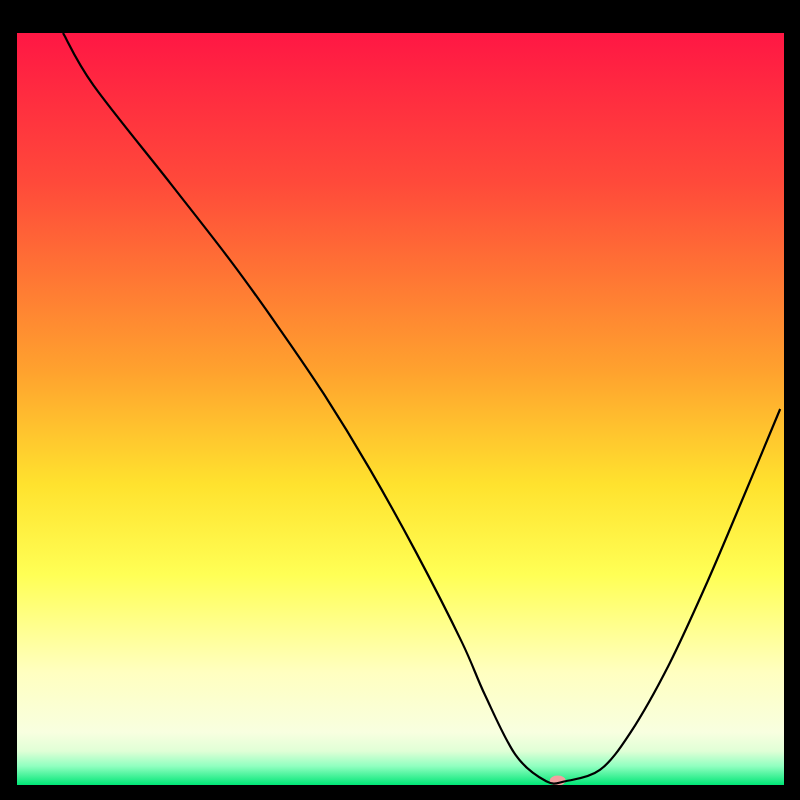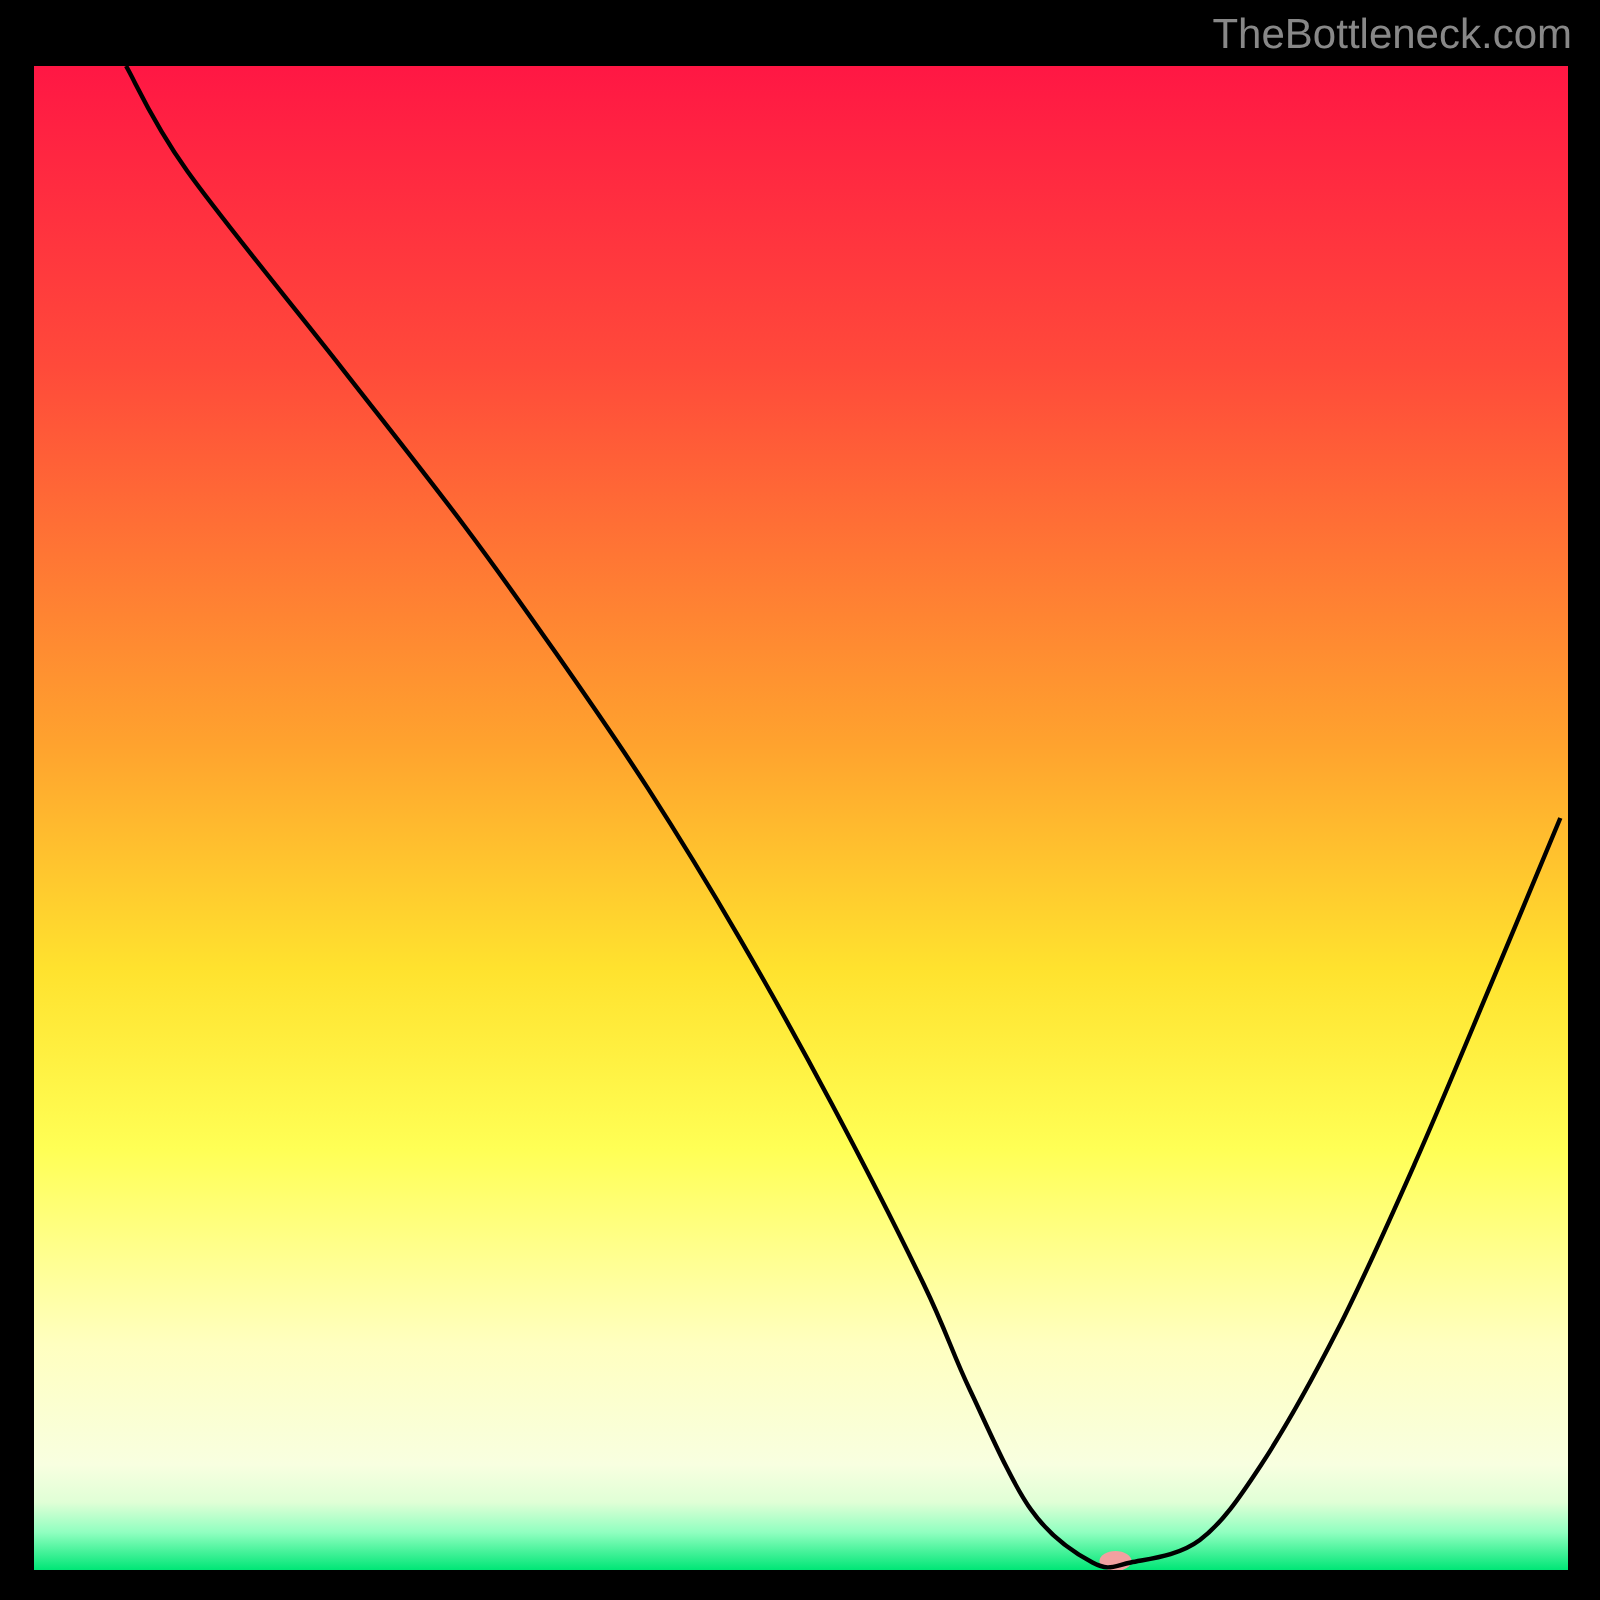--- a/index.html
+++ b/index.html
@@ -37,21 +37,20 @@
   svg.plot {
     width: 100%;
     height: 100%;
     display: block;
   }
 </style>
 </head>
 <body>
 
 <div class="frame">
-  <div class="watermark">TheBottleneck.com</div>
   <div class="plot-wrap">
     <svg class="plot" viewBox="0 0 100 100" preserveAspectRatio="none">
       <defs>
         <linearGradient id="bg-grad" x1="0" y1="0" x2="0" y2="1">
             <stop offset="0%" stop-color="#ff1744"></stop>
             <stop offset="20%" stop-color="#ff4a3a"></stop>
             <stop offset="45%" stop-color="#ffa22e"></stop>
             <stop offset="60%" stop-color="#ffe22e"></stop>
             <stop offset="72%" stop-color="#ffff55"></stop>
             <stop offset="85%" stop-color="#ffffc0"></stop>

